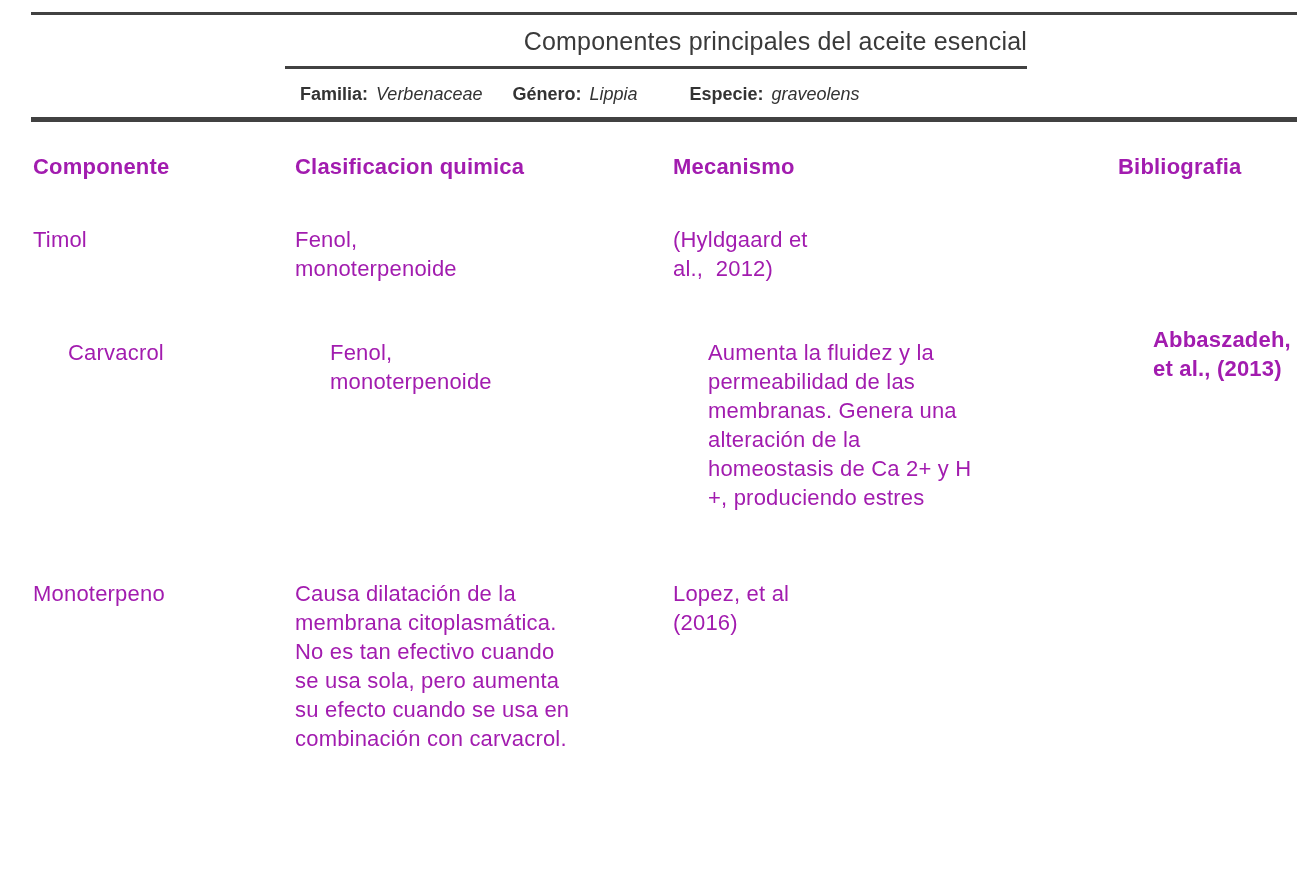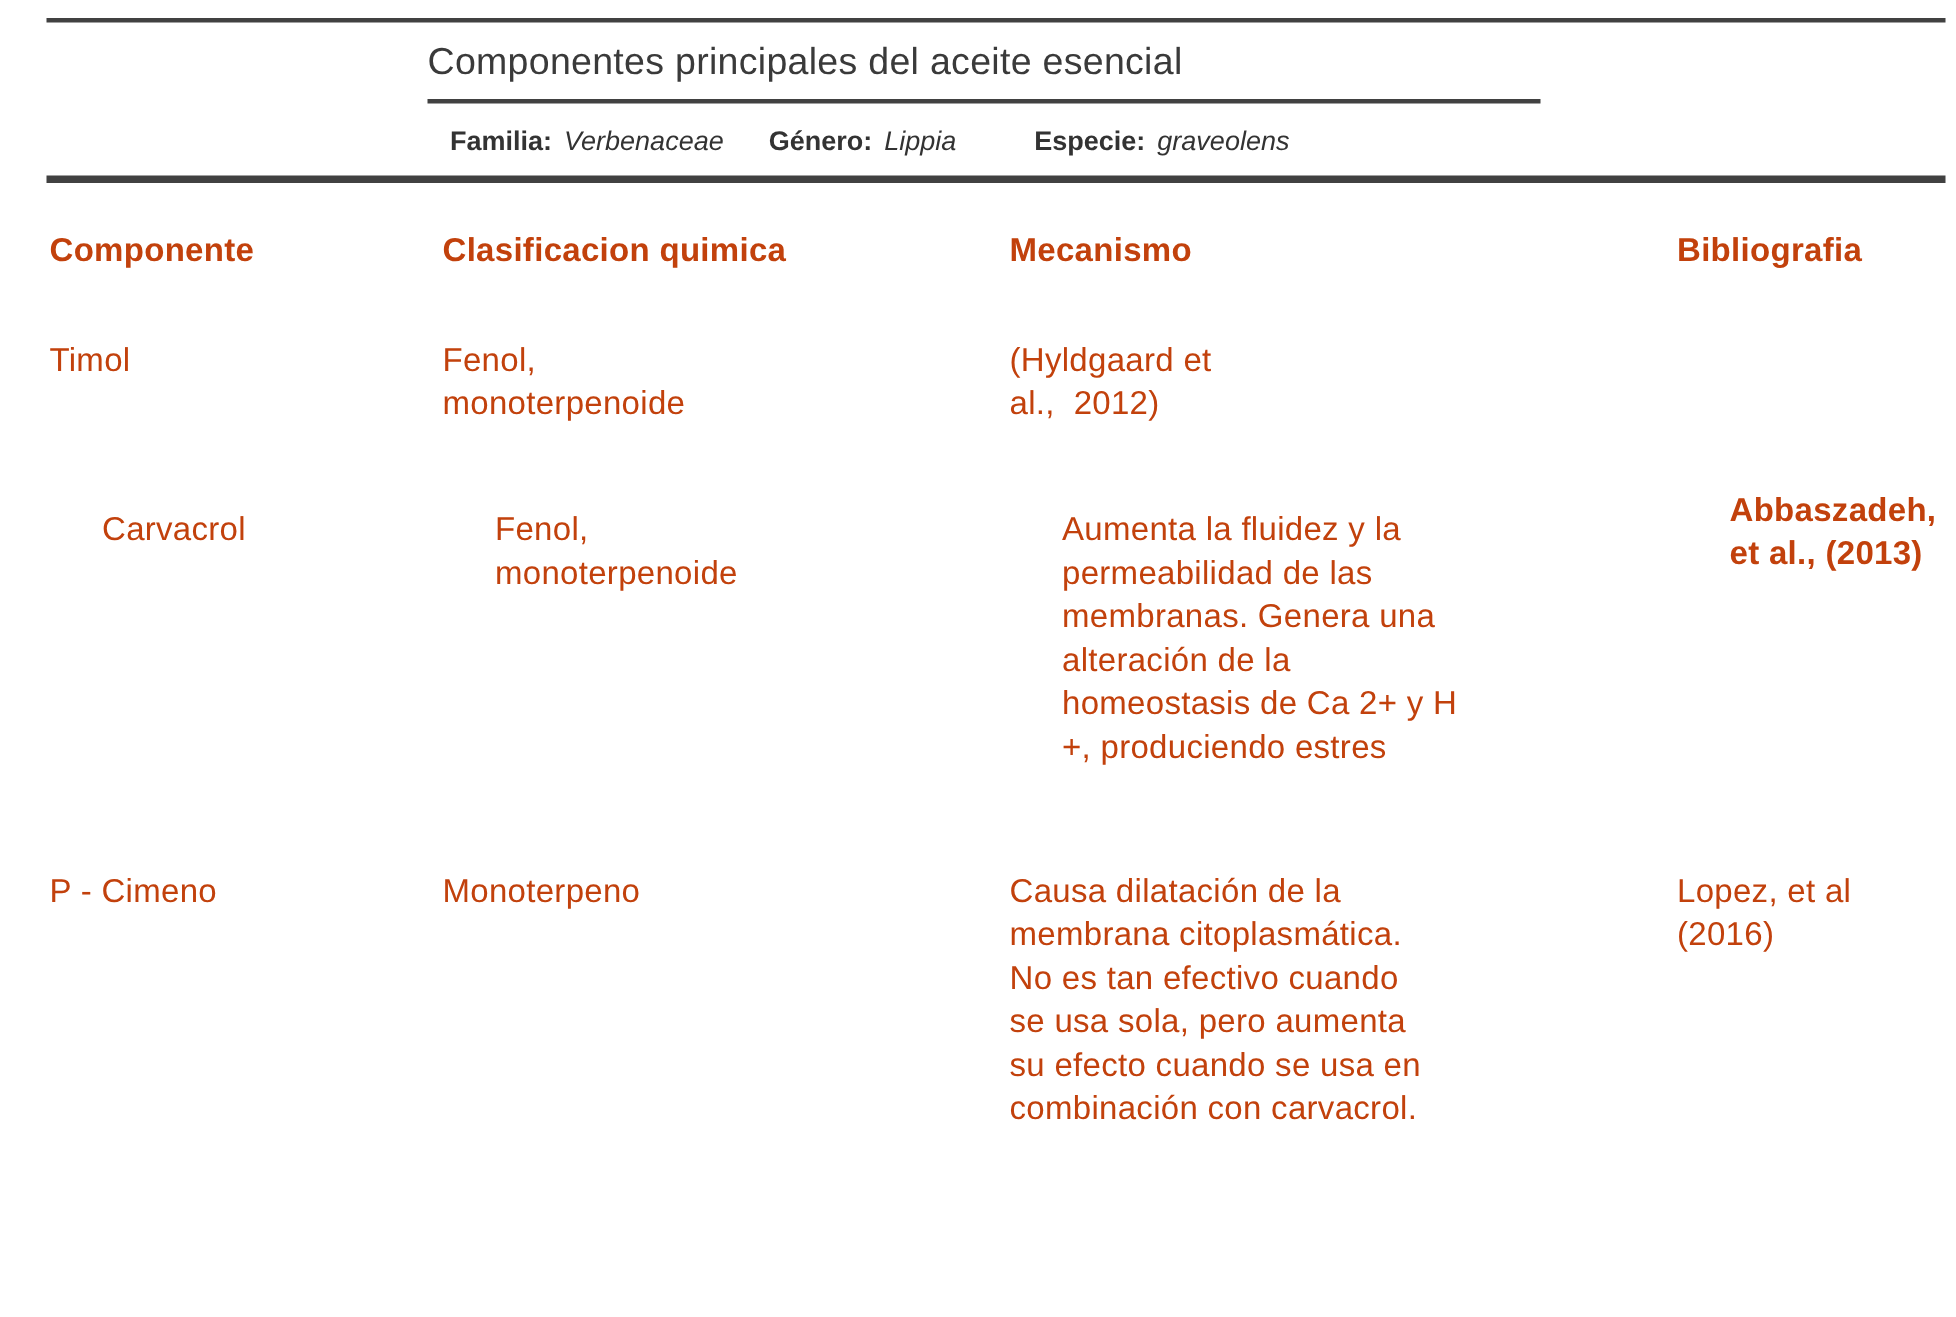--- a/index.html
+++ b/index.html
@@ -22,21 +22,21 @@
   }
   .rule-top    { left: 31px;  top: 12px;  width: 1266px; height: 3px; }
   .rule-mid    { left: 285px; top: 66px;  width: 742px;  height: 3px; }
   .rule-thick  { left: 31px;  top: 117px; width: 1266px; height: 5px; }
 
   .table-title {
     position: absolute;
     left: 285px;
     top: 27px;
     width: 742px;
-    text-align: left;
+    text-align: right;
     font-size: 25px;
     letter-spacing: 0.2px;
     color: #3a3a3a;
   }
 
   .taxonomy {
     position: absolute;
     left: 300px;
     top: 84px;
     font-size: 18px;
@@ -63,21 +63,21 @@
     font-weight: bold;
     font-size: 22px;
     line-height: 29px;
     white-space: pre-wrap;
   }
   .cell {
     font-size: 22px;
     line-height: 29px;
     letter-spacing: 0.2px;
     white-space: pre-wrap;
-    color: #c2410c;
+    color: #a21caf;
   }
   .row1 { margin-top: 44px; }
   .row2 { margin-top: 55px; margin-left: 35px; }
   .row3 { margin-top: 67px; }
   .raise { margin-top: -13px; font-weight: bold; }
 </style>
 </head>
 <body>
 
 <div class="page">
@@ -119,21 +119,20 @@
 permeabilidad de las
 membranas. Genera una
 alteración de la
 homeostasis de Ca 2+ y H
 +, produciendo estres</div>
       <div class="cell raise">Abbaszadeh,
 et al., (2013)</div>
     </div>
 
     <div class="row row3">
-      <div class="cell">P - Cimeno</div>
       <div class="cell">Monoterpeno</div>
       <div class="cell">Causa dilatación de la
 membrana citoplasmática.
 No es tan efectivo cuando
 se usa sola, pero aumenta
 su efecto cuando se usa en
 combinación con carvacrol.</div>
       <div class="cell">Lopez, et al
 (2016)</div>
     </div>

